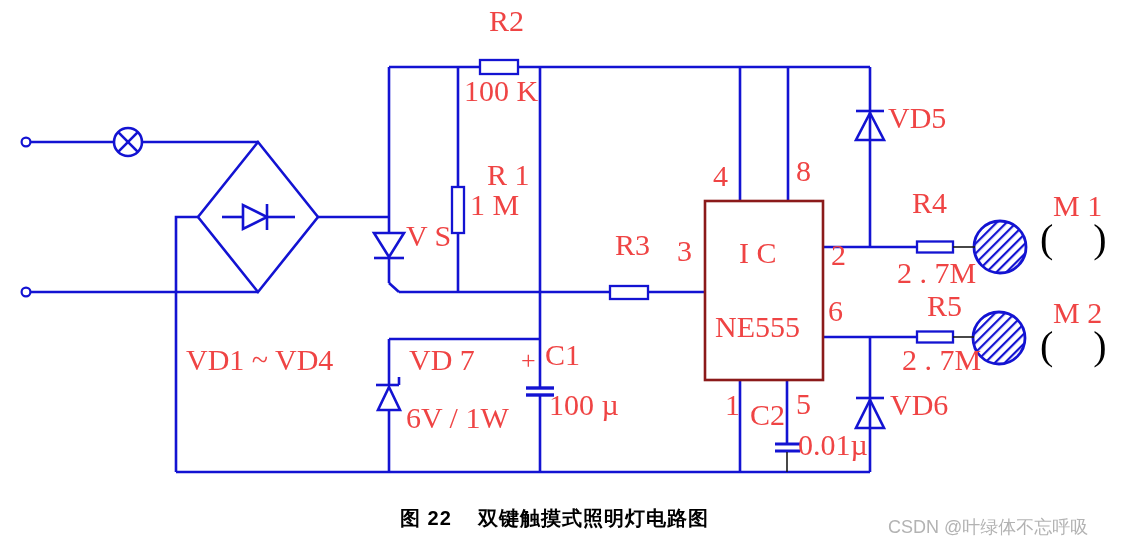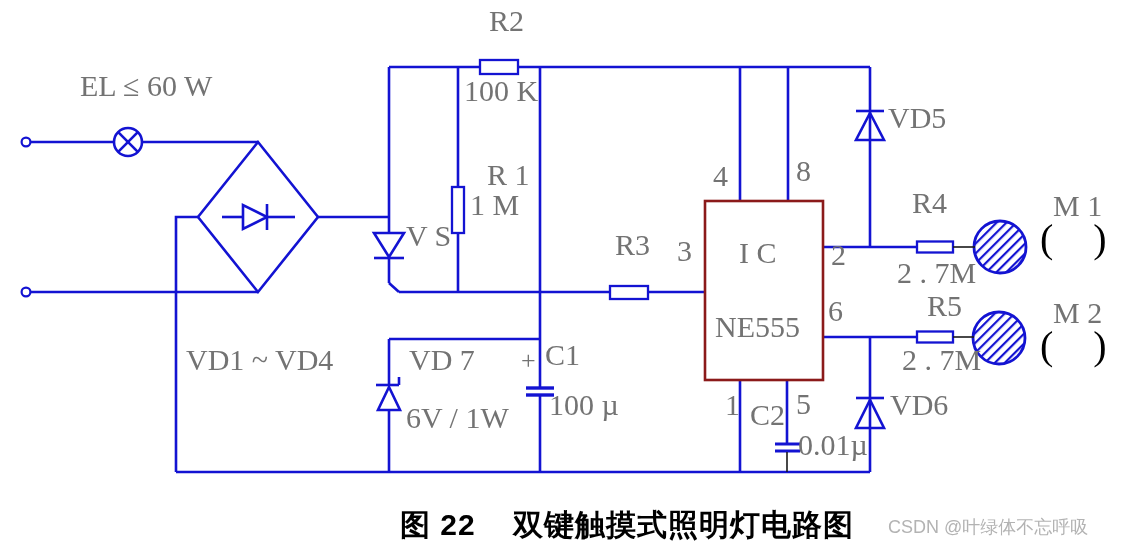--- a/index.html
+++ b/index.html
@@ -1,27 +1,27 @@
 <!DOCTYPE html>
 <html><head>
 <meta charset="utf-8">
 <style>
   html,body{margin:0;padding:0;background:#ffffff;}
   #stage{
     position:relative;width:1121px;height:546px;background:#ffffff;overflow:hidden;
     font-family:"Liberation Serif","DejaVu Serif",serif;
   }
   .lbl{
-    position:absolute;color:#737373;font-size:30px;line-height:1;white-space:pre;
+    position:absolute;color:#ef4444;font-size:30px;line-height:1;white-space:pre;
     font-family:"Liberation Serif","DejaVu Serif",serif;
   }
   .lbl.small{font-size:26px;}
   .paren{position:absolute;color:#000;font-size:40px;line-height:1;white-space:pre;}
   #caption{
-    position:absolute;left:400px;top:505px;color:#000;font-weight:bold;font-size:30px;
+    position:absolute;left:400px;top:505px;color:#000;font-weight:bold;font-size:20px;
     letter-spacing:1px;white-space:pre;font-family:"Liberation Sans","DejaVu Sans",sans-serif;
   }
   #watermark{
     position:absolute;left:888px;top:515px;color:#b3b3b3;font-size:18px;white-space:pre;
     font-family:"Liberation Sans","DejaVu Sans",sans-serif;
   }
   svg{position:absolute;left:0;top:0;}
 </style>
 </head>
 <body>
@@ -141,21 +141,20 @@
 
     <g stroke="#1a1a1a" stroke-width="1.6">
       <line x1="953" y1="247" x2="975" y2="247"></line>
       <line x1="953" y1="337" x2="974" y2="337"></line>
       <line x1="787" y1="452" x2="787" y2="472"></line>
     </g>
 
     <rect x="705" y="201" width="118" height="179" fill="#ffffff" stroke="#8b1a1a" stroke-width="2.6"></rect>
   </svg>
 
-  <div class="lbl" style="left:80px;top:71px">EL ≤ 60 W</div>
   <div class="lbl" style="left:186px;top:345px">VD1 ~ VD4</div>
   <div class="lbl" style="left:406px;top:221px">V S</div>
 
   <div class="lbl" style="left:487px;top:160px">R 1</div>
   <div class="lbl" style="left:470px;top:190px">1 M</div>
   <div class="lbl" style="left:489px;top:6px">R2</div>
   <div class="lbl" style="left:464px;top:76px">100 K</div>
   <div class="lbl" style="left:615px;top:230px">R3</div>
 
   <div class="lbl" style="left:409px;top:345px">VD 7</div>

